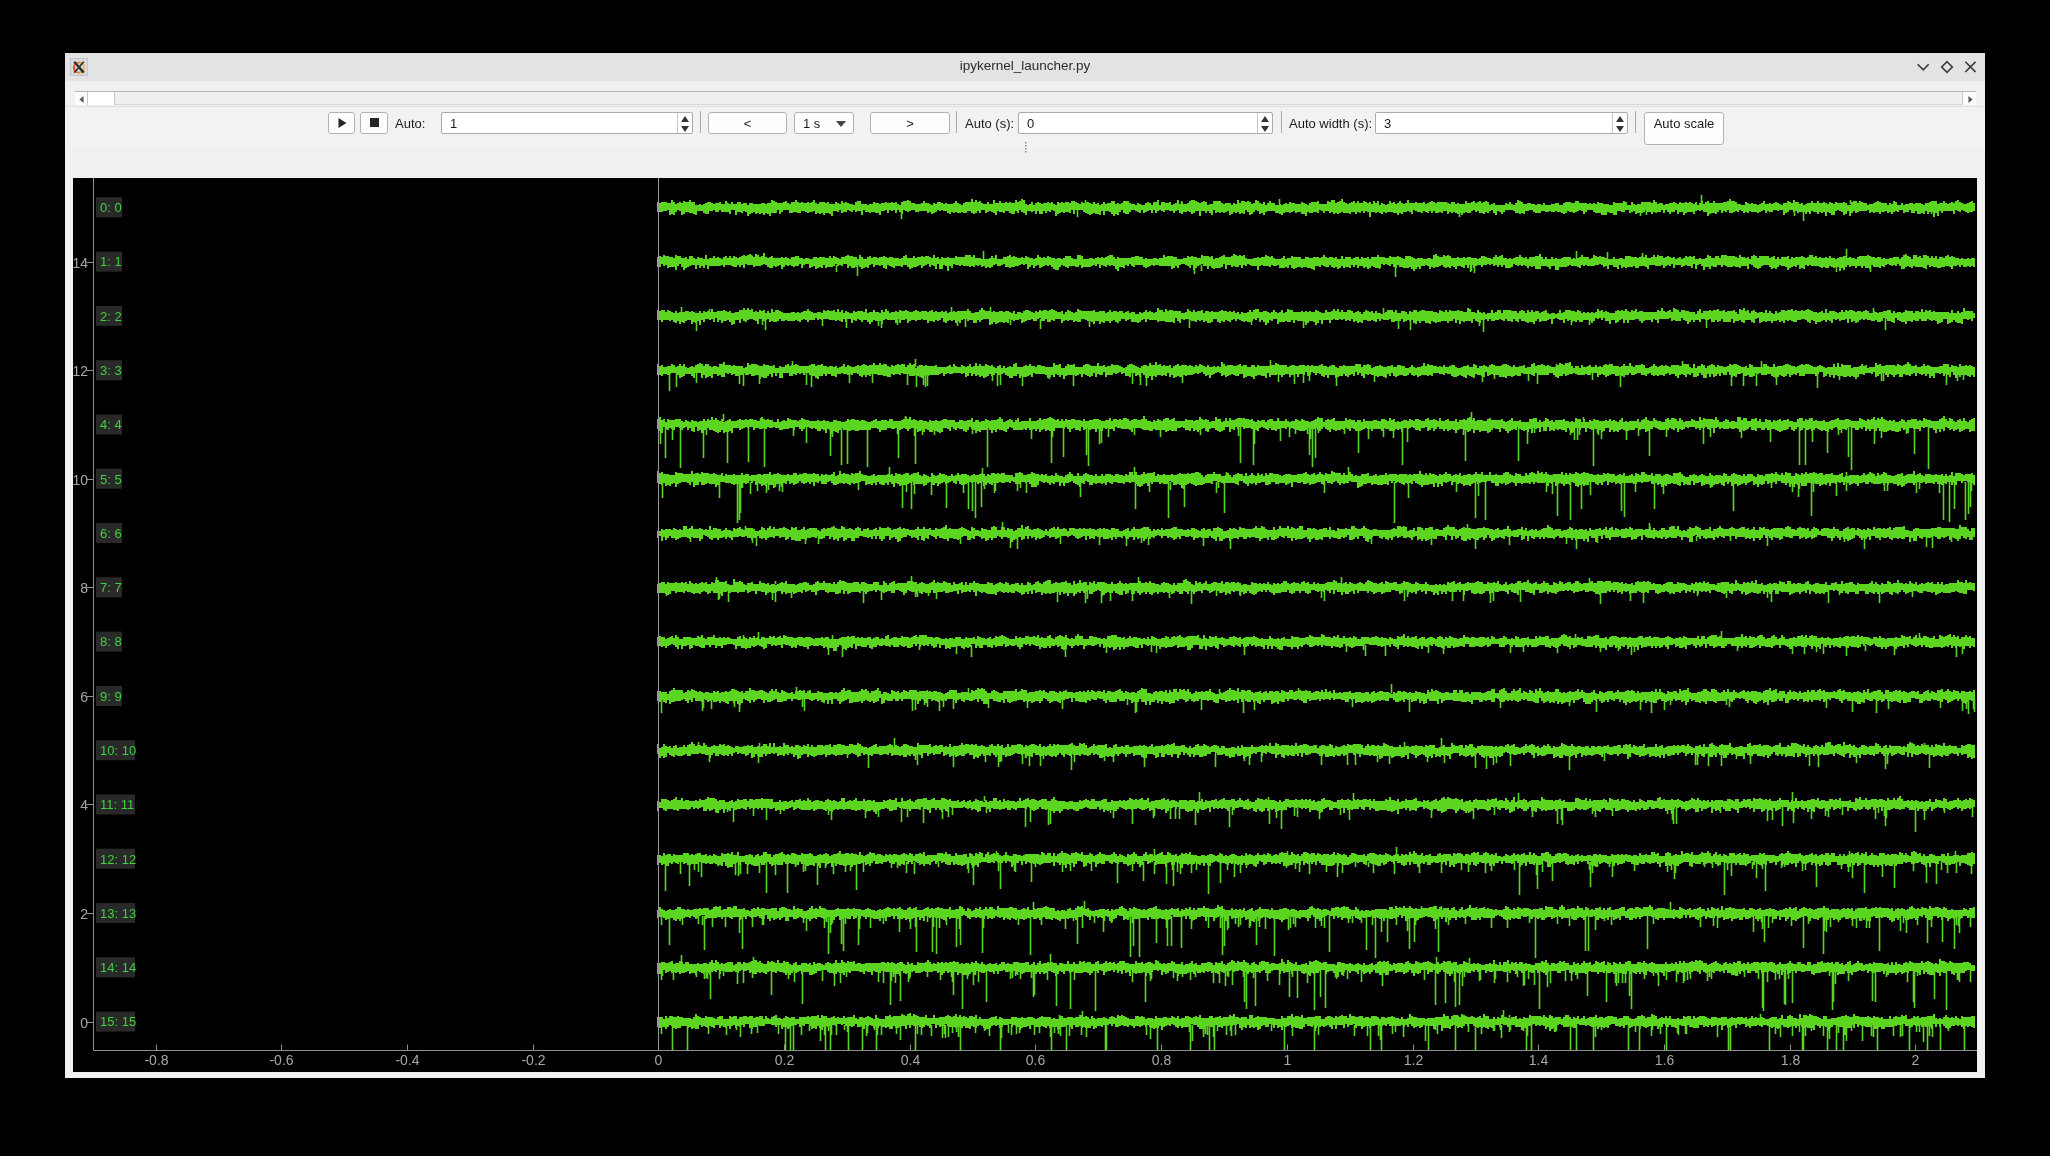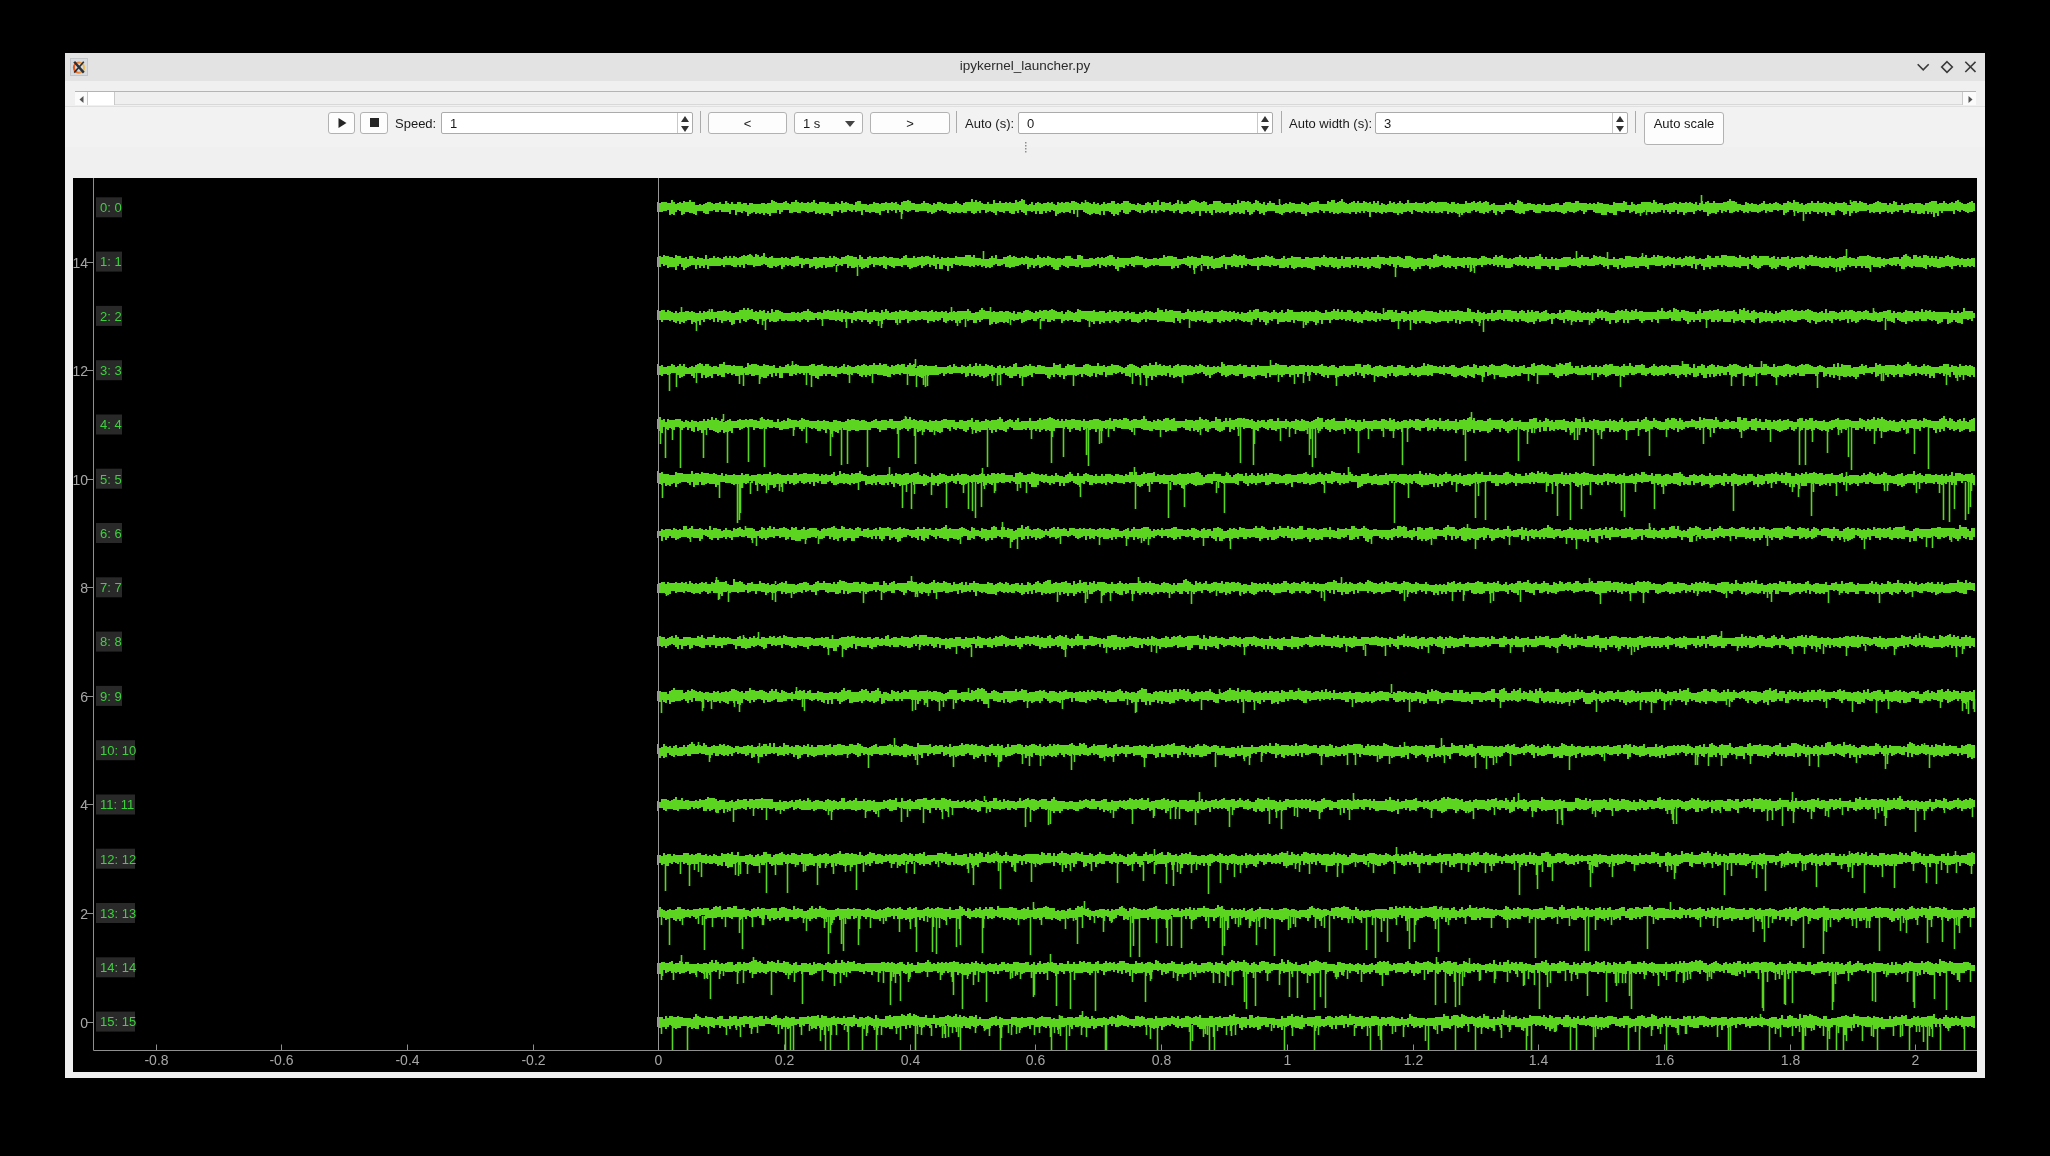--- a/index.html
+++ b/index.html
@@ -66,32 +66,32 @@
           <path d="M5.5 3 L9.5 6.5 L5.5 10 Z" fill="#555"></path>
         </svg></div>
   </div>
   <div class="toolrow"></div>
   <div class="tbtn" style="left:263px; top:58.5px; width:27px; height:22px;"><svg width="12" height="12" style="margin-top:4px">
         <path d="M2.5 1 L10.5 6 L2.5 11 Z" fill="#262626"></path>
       </svg></div>
   <div class="tbtn" style="left:295px; top:58.5px; width:28px; height:22px;"><svg width="11" height="11" style="margin-top:4.5px">
         <rect x="1" y="1" width="9" height="9" fill="#262626"></rect>
       </svg></div>
-  <div class="tlabel" style="left:330px; top:63px;">Speed:</div>
+  <div class="tlabel" style="left:330px; top:63px;">Auto:</div>
   <div class="tspin" style="left:376px; top:59px; width:252px; height:22px;">
       <span class="val">1</span>
       <span style="position:absolute; right:14px; top:0; width:1px; height:100%; background:#c9c9c9;"></span>
       <svg width="10" height="18" style="position:absolute; right:2px; top:1.5px;">
         <path d="M5 1 L9 7 L1 7 Z" fill="#333"></path>
         <path d="M5 17 L9 11 L1 11 Z" fill="#333"></path>
       </svg>
     </div>
   <div class="tsep" style="left:635px;"></div>
   <div class="tbtn" style="left:643px; top:58.5px; width:79px; height:22px; line-height:21px;">&lt;</div>
-  <div class="tbtn" style="left:729px; top:58.5px; width:69px; height:22px; line-height:21px; text-align:left;"><span style="margin-left:8px;">1 s</span><svg width="10" height="6" style="position:absolute; right:7px; top:8px;">
+  <div class="tbtn" style="left:729px; top:58.5px; width:60px; height:22px; line-height:21px; text-align:left;"><span style="margin-left:8px;">1 s</span><svg width="10" height="6" style="position:absolute; right:7px; top:8px;">
         <path d="M0 0 L10 0 L5 6 Z" fill="#444"></path>
       </svg></div>
   <div class="tbtn" style="left:805px; top:58.5px; width:80px; height:22px; line-height:21px;">&gt;</div>
   <div class="tsep" style="left:891px;"></div>
   <div class="tlabel" style="left:900px; top:63px;">Auto (s):</div>
   <div class="tspin" style="left:953px; top:59px; width:255px; height:22px;">
       <span class="val">0</span>
       <span style="position:absolute; right:14px; top:0; width:1px; height:100%; background:#c9c9c9;"></span>
       <svg width="10" height="18" style="position:absolute; right:2px; top:1.5px;">
         <path d="M5 1 L9 7 L1 7 Z" fill="#333"></path>

